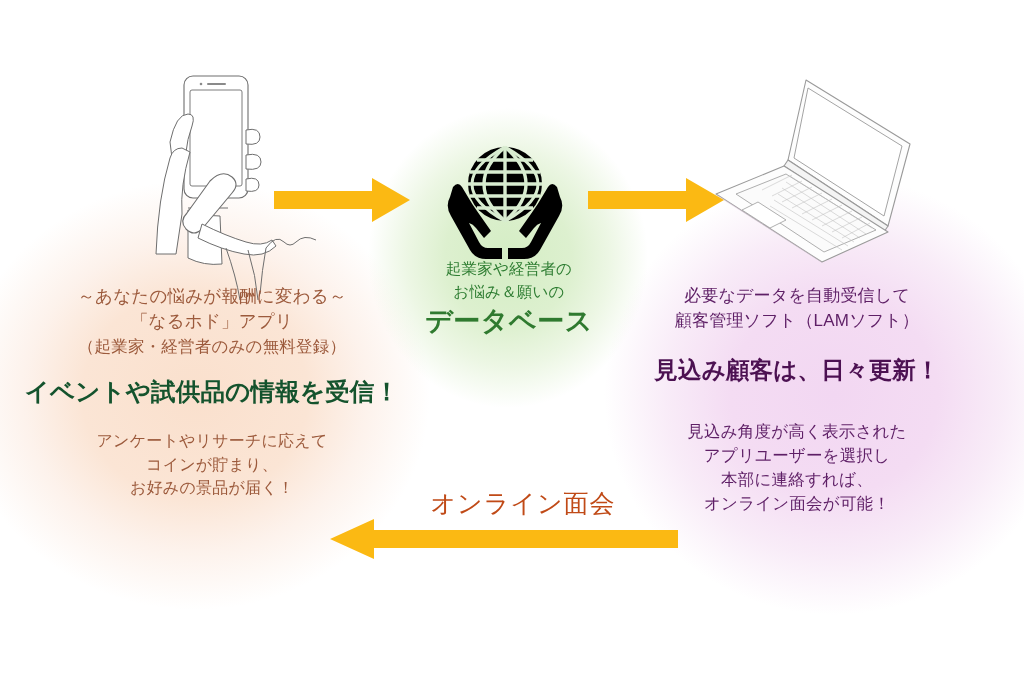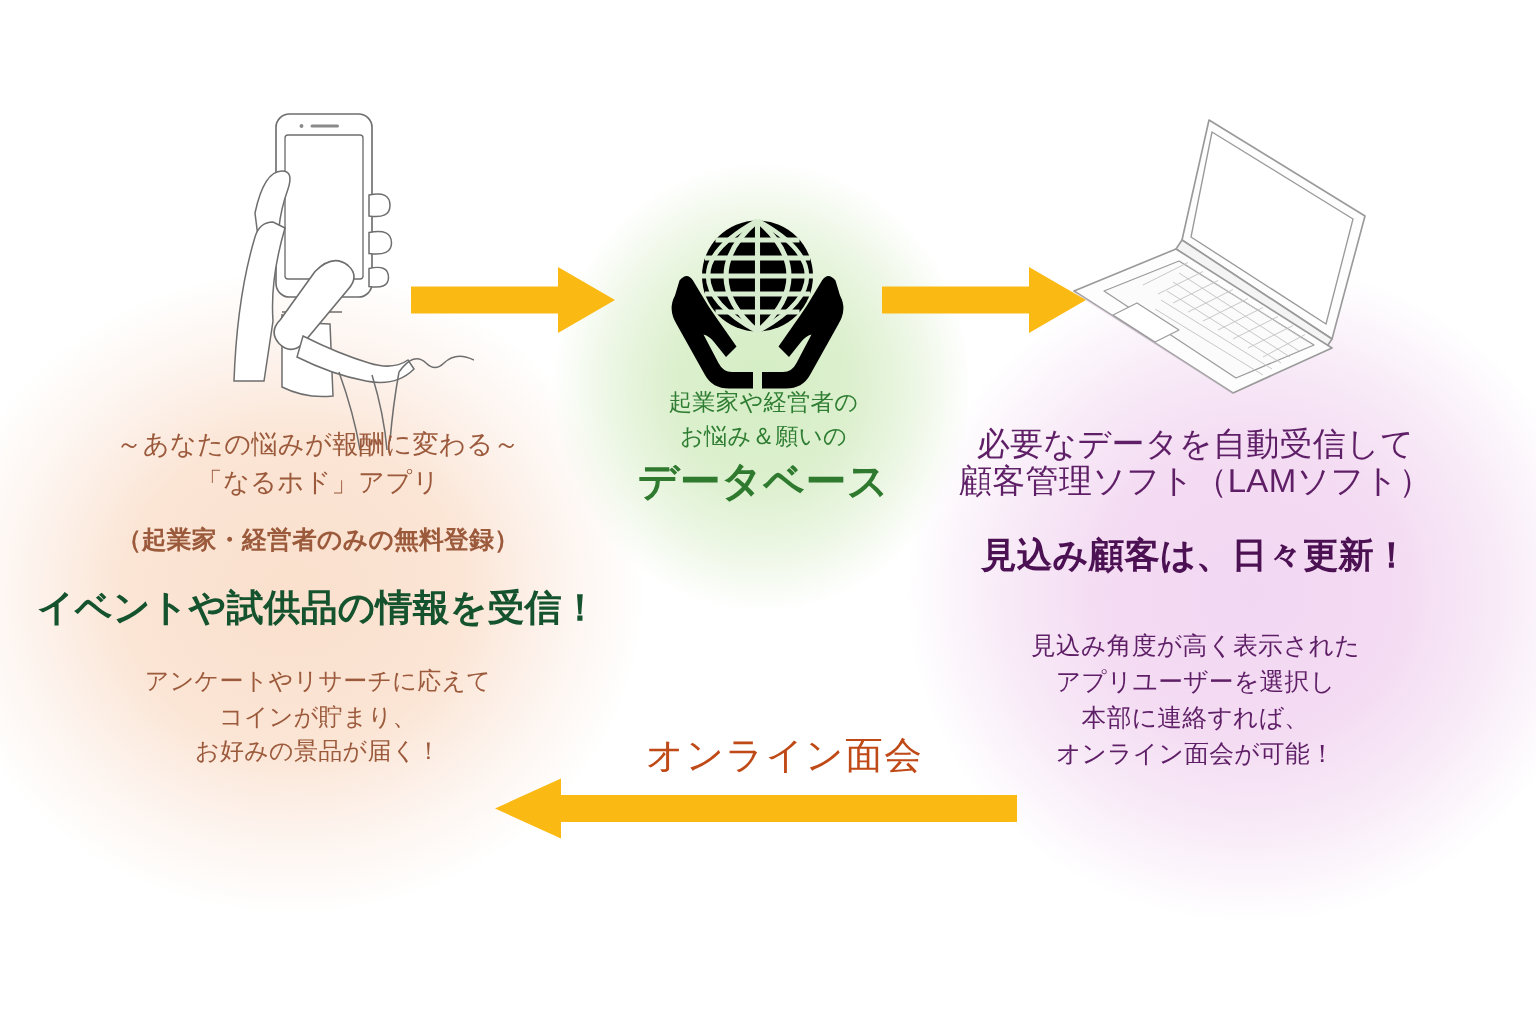--- a/index.html
+++ b/index.html
@@ -35,36 +35,36 @@
   .arrow{position:absolute;}
   #arrow-phone-to-db{left:274px;top:176px;width:136px;height:48px;}
   #arrow-db-to-laptop{left:588px;top:176px;width:136px;height:48px;}
   #arrow-laptop-to-phone{left:330px;top:518px;width:348px;height:42px;}
 
   
   .col{position:absolute;text-align:center;}
 
   #left-column{left:12px;top:284px;width:400px;color:#9c5a3c;text-align:center;}
   #left-column .lead{font-size:17.5px;line-height:25px;letter-spacing:0.2px;}
-  #left-column .sub{font-size:16.5px;line-height:25px;margin-top:14px;letter-spacing:0.2px;font-weight:bold;}
+  #left-column .sub{font-size:16.5px;line-height:25px;letter-spacing:0.2px;}
   #left-column .headline{
     font-size:24.5px;font-weight:bold;line-height:30px;margin-top:18px;
     color:#14532d;letter-spacing:0.2px;
   }
   #left-column .detail{font-size:16px;line-height:23.5px;margin-top:22px;letter-spacing:0.2px;}
 
   #center-column{left:378px;top:258px;width:262px;color:#2e7d32;}
   #center-column .lead{font-size:15.5px;line-height:22.5px;letter-spacing:0.2px;}
   #center-column .headline{
     font-size:27px;font-weight:bold;line-height:32px;margin-top:2px;
     color:#2f7a2f;letter-spacing:0.5px;
   }
 
   #right-column{left:622px;top:284px;width:350px;color:#5e1f66;}
-  #right-column .lead{font-size:22px;line-height:24.5px;letter-spacing:0.2px;}
+  #right-column .lead{font-size:17px;line-height:24.5px;letter-spacing:0.2px;}
   #right-column .headline{
     font-size:23.5px;font-weight:bold;line-height:30px;margin-top:22px;
     color:#4c1152;letter-spacing:0.2px;
   }
   #right-column .detail{font-size:16.5px;line-height:24px;margin-top:34px;letter-spacing:0.2px;}
 
   #online-meeting-label{
     position:absolute;left:398px;top:487px;width:250px;
     font-size:25px;color:#c04a17;text-align:center;letter-spacing:1px;
     white-space:nowrap;

